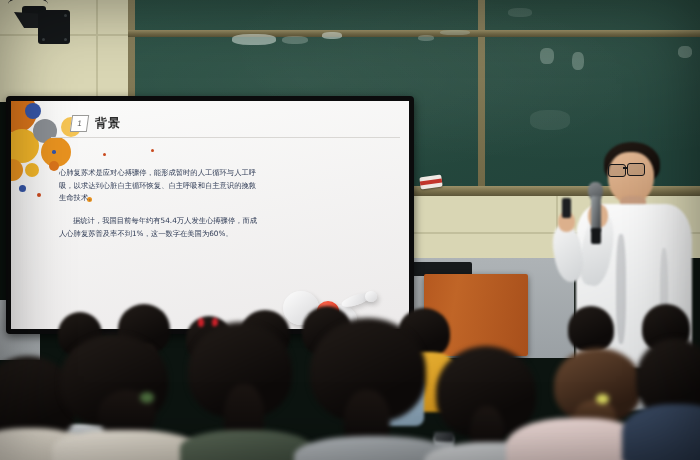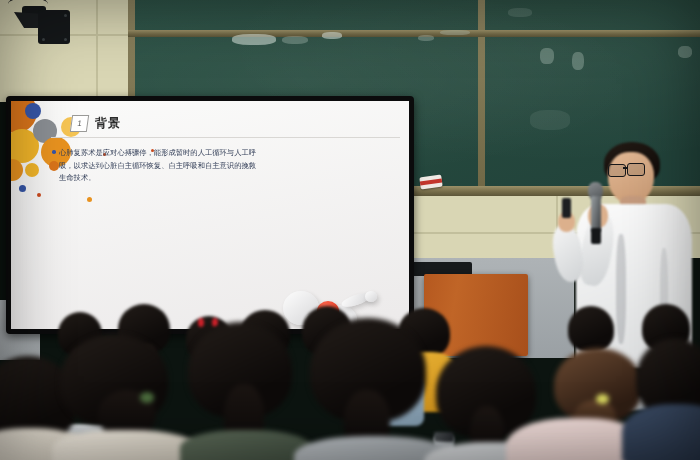--- a/index.html
+++ b/index.html
@@ -60,21 +60,21 @@
              border:1.5px solid #1a5230;position:relative;}
   .logo-seal::after{content:"";position:absolute;left:4px;top:3.5px;width:8px;height:9px;
              border:1.2px solid #cfe3d6;border-radius:45% 45% 50% 50%;}
   .logo-cn{font-size:11px;font-weight:bold;color:#1d5c35;letter-spacing:1.5px;
            font-family:"DejaVu Serif",serif;line-height:1;}
   .logo-en{font-size:3.4px;color:#2a6b42;letter-spacing:.75px;margin-top:1.5px;}
 
   .hrule{position:absolute;left:40px;right:9px;top:36px;height:1px;background:#d9d7d4;}
 
   .body-txt{position:absolute;left:48px;width:200px;font-size:7.3px;line-height:1.72;
-            color:#2f3b55;font-family:"DejaVu Sans",sans-serif;}
+            color:#2f3b55;font-family:"DejaVu Sans",sans-serif;margin-top:20px;}
   .p1{top:46px;}
   .p2{top:94px;text-indent:14px;}
   .bullet-dot{position:absolute;left:41px;top:49px;width:3.5px;height:3.5px;border-radius:50%;
               background:#3555a6;}
 
   
   .cpr{position:absolute;left:268px;top:178px;width:120px;height:120px;}
   .cpr span{position:absolute;background:linear-gradient(140deg,#fdfdfd,#d6d6d8);
             border-radius:50%;box-shadow:2px 3px 5px rgba(0,0,0,.18);}
   .cpr .heart{background:radial-gradient(circle at 35% 30%,#ff6a52,#d92d16);}
@@ -192,20 +192,21 @@
 
         <div class="slide-head">
           <div class="num-box">1</div>
           <div class="slide-title">背景</div>
         </div>
 
         <div class="hrule"></div>
 
         <div class="bullet-dot"></div>
         <div class="body-txt p1">心肺复苏术是应对心搏骤停，能形成暂时的人工循环与人工呼吸，以求达到心脏自主循环恢复、自主呼吸和自主意识的挽救生命技术。</div>
+        <div class="body-txt p2">据统计，我国目前每年约有54.4万人发生心搏骤停，而成人心肺复苏普及率不到1%，这一数字在美国为60%。</div>
 
         <div class="cpr">
           <span style="left:4px;top:12px;width:36px;height:34px;"></span>
           <span style="left:32px;top:26px;width:46px;height:36px;border-radius:45% 40% 38% 45%;"></span>
           <span class="heart" style="left:38px;top:22px;width:22px;height:20px;border-radius:50% 50% 45% 45%;"></span>
           <span style="left:26px;top:36px;width:20px;height:11px;border-radius:50%;transform:rotate(22deg);"></span>
           <span style="left:62px;top:16px;width:30px;height:10px;border-radius:50%;transform:rotate(-18deg);"></span>
           <span style="left:86px;top:12px;width:12px;height:11px;"></span>
           <span style="left:60px;top:50px;width:34px;height:16px;border-radius:50%;transform:rotate(20deg);"></span>
 

